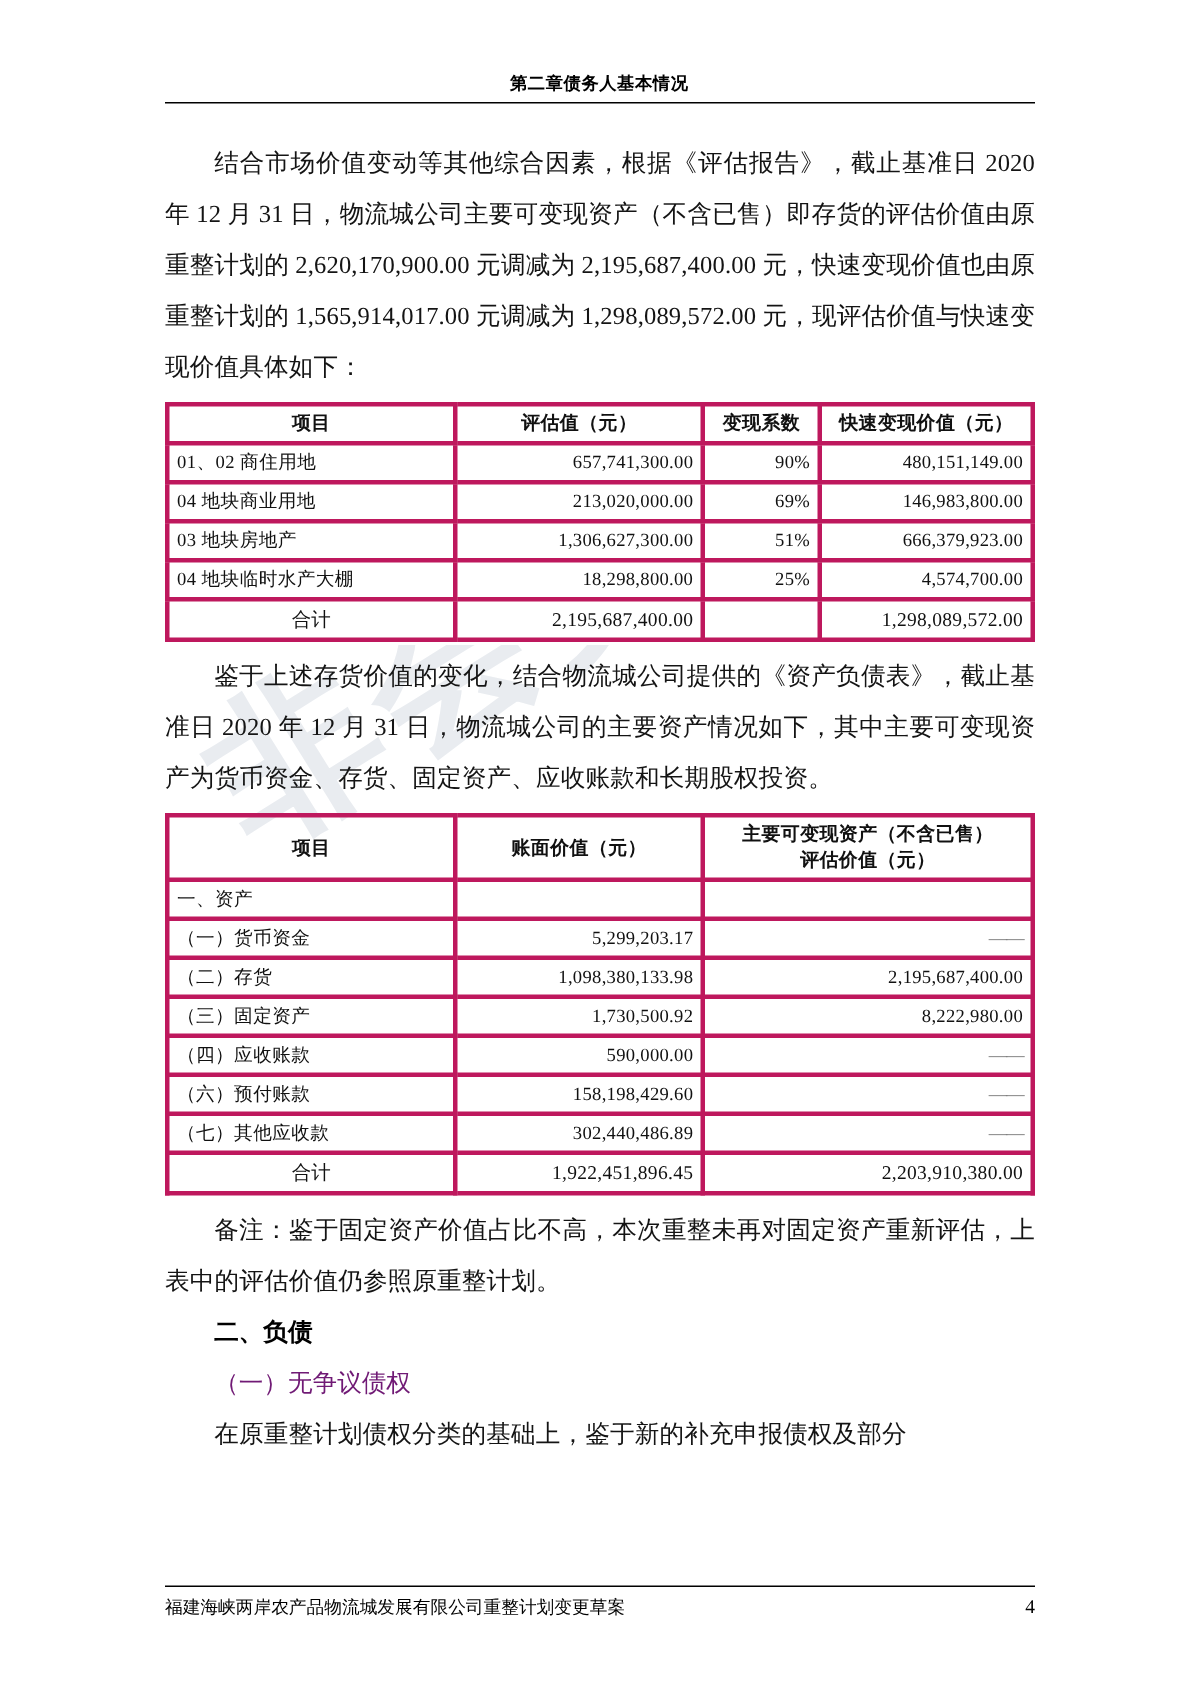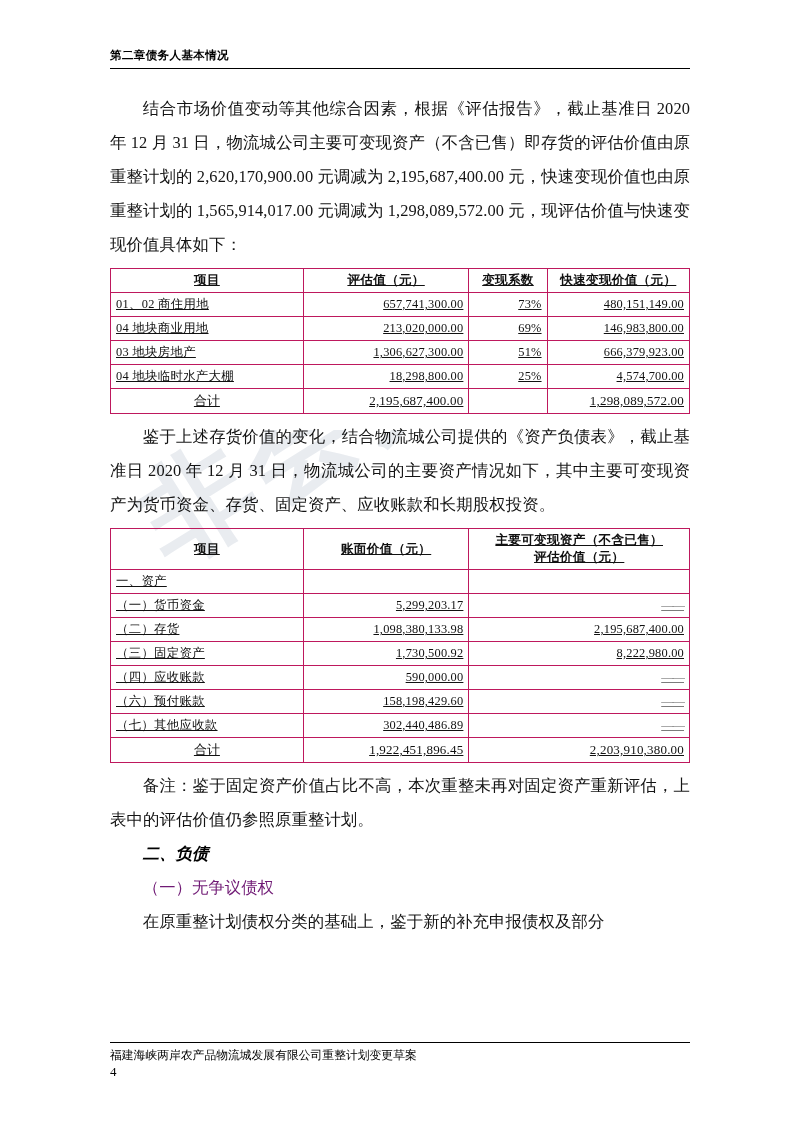--- a/index.html
+++ b/index.html
@@ -56,21 +56,21 @@
 
   
   .header-area {
     position: absolute;
     left: 0;
     top: 48px;
     width: 580px;
     z-index: 2;
   }
   .header-title {
-    text-align: left;
+    text-align: center;
     font-family: Liberation Sans, sans-serif;
     font-size: 11.5px;
     font-weight: 700;
     color: #000;
     letter-spacing: 0.4px;
     padding-right: 1px;
     padding-bottom: 5px;
   }
   .header-rule {
     border-bottom: 1.6px solid #000;
@@ -94,47 +94,45 @@
     color: #141414;
     letter-spacing: 0.1px;
   }
   p.heading {
     margin: 0;
     font-size: 16.4px;
     line-height: 34px;
     text-indent: 2em;
     font-weight: 700;
     color: #000;
-    font-style: italic;
   }
   p.subhead {
     margin: 0;
     font-size: 16.4px;
     line-height: 34px;
     text-indent: 2em;
     color: #701a75;
   }
 
   
   table.doc-table {
     border-collapse: collapse;
     width: 100%;
     table-layout: fixed;
     font-size: 12.4px;
     color: #111;
     background: transparent;
   }
   table.doc-table td,
   table.doc-table th {
-    border: 1px solid #be185d;
+    border: 3px solid #be185d;
     padding: 3px 5px;
     vertical-align: middle;
     font-weight: normal;
     background: transparent;
-    text-decoration: underline;
   }
   table.doc-table th {
     text-align: center;
     font-weight: 700;
     font-size: 12.6px;
     letter-spacing: 0.3px;
   }
   .tbl-wrap {
     margin: 6px 0 6px 0;
     position: relative;
@@ -178,21 +176,20 @@
     width: 100%;
     margin-bottom: 5px;
   }
   .footer-row {
     display: flex;
     justify-content: space-between;
     align-items: baseline;
     font-family: "Liberation Sans", "DejaVu Sans", sans-serif;
     font-size: 11.8px;
     color: #000;
-    flex-direction: column;
   }
   .footer-page {
     font-family: "Liberation Serif", "DejaVu Serif", serif;
     font-size: 13px;
   }
 </style>
 </head>
 <body>
 
 <div class="page">
@@ -225,21 +222,21 @@
               <th>项目</th>
               <th>评估值（元）</th>
               <th>变现系数</th>
               <th>快速变现价值（元）</th>
             </tr>
           </thead>
           <tbody>
             <tr>
               <td class="lbl">01、02 商住用地</td>
               <td class="num">657,741,300.00</td>
-              <td class="num">73%</td>
+              <td class="num">90%</td>
               <td class="num">480,151,149.00</td>
             </tr>
             <tr>
               <td class="lbl">04 地块商业用地</td>
               <td class="num">213,020,000.00</td>
               <td class="num">69%</td>
               <td class="num">146,983,800.00</td>
             </tr>
             <tr>
               <td class="lbl">03 地块房地产</td>

